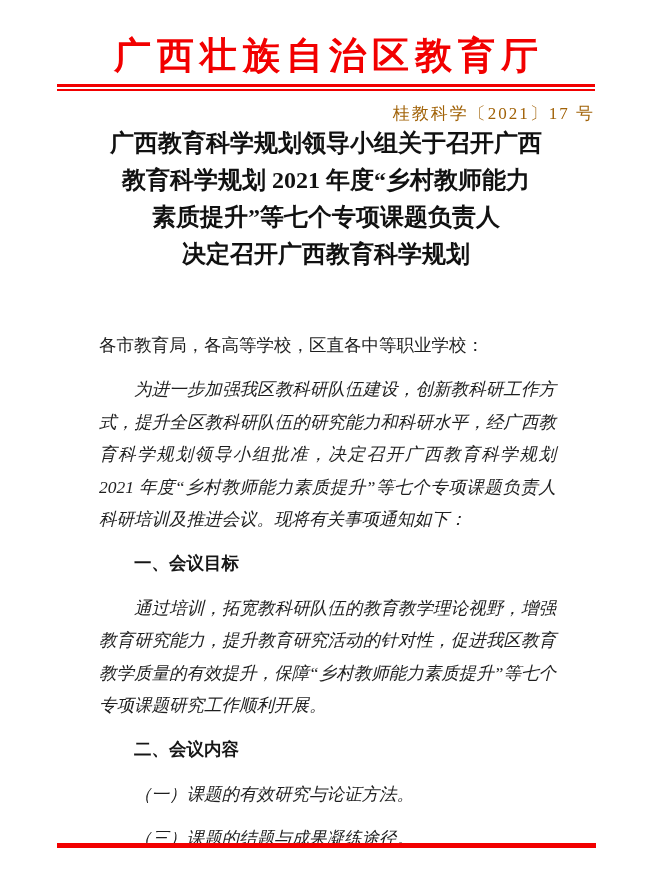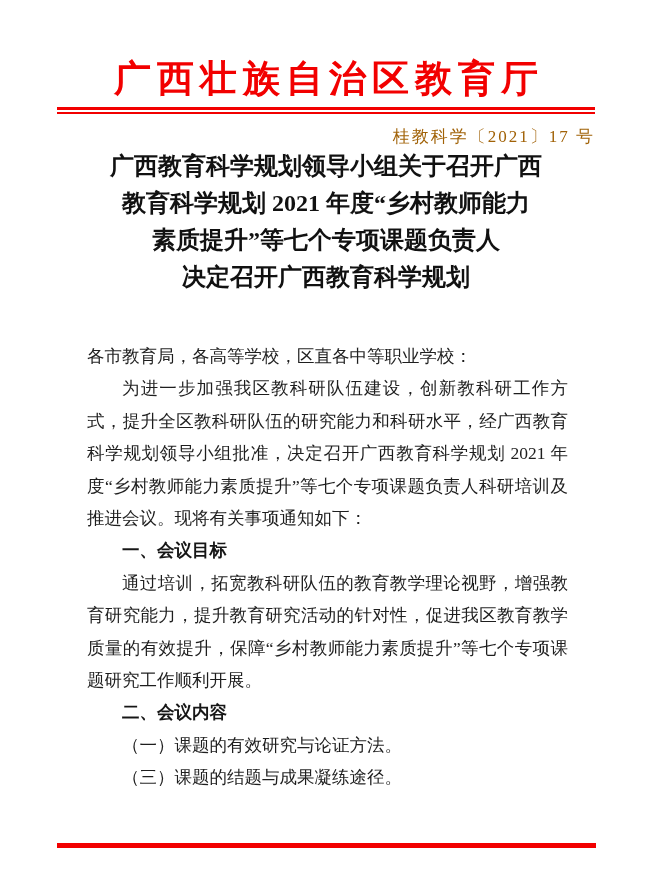--- a/index.html
+++ b/index.html
@@ -13,21 +13,21 @@
     font-family: "Liberation Serif", serif;
     color: #1e1e1e;
   }
   .sheet-inner {
     position: absolute;
     left: 57px;
     right: 56px;
     top: 0;
   }
   .org-name {
-    padding-top: 57px;
+    padding-top: 34px;
     text-align: center;
     font-family: "Liberation Serif", serif;
     font-weight: 700;
     font-size: 37px;
     line-height: 44px;
     color: #f20000;
     letter-spacing: 6px;
     text-indent: 6px;
     white-space: nowrap;
   }
@@ -54,22 +54,22 @@
     line-height: 37px;
     color: #111111;
   }
   .doc-body {
     padding: 44px 27px 0 30px;
     font-size: 17.5px;
     line-height: 32.4px;
     text-align: justify;
     color: #1e1e1e;
   }
-  .doc-body p { margin: 0; }
-  .indent { text-indent: 2em; }
+  .doc-body p { margin: 12px; }
+  .indent { text-indent: 2em; font-style: italic; }
   .section-heading {
     text-indent: 2em;
     font-family: Liberation Sans, sans-serif;
     font-weight: 700;
     color: #161616;
   }
   .footer-rule {
     position: absolute;
     left: 57px;
     right: 55px;

